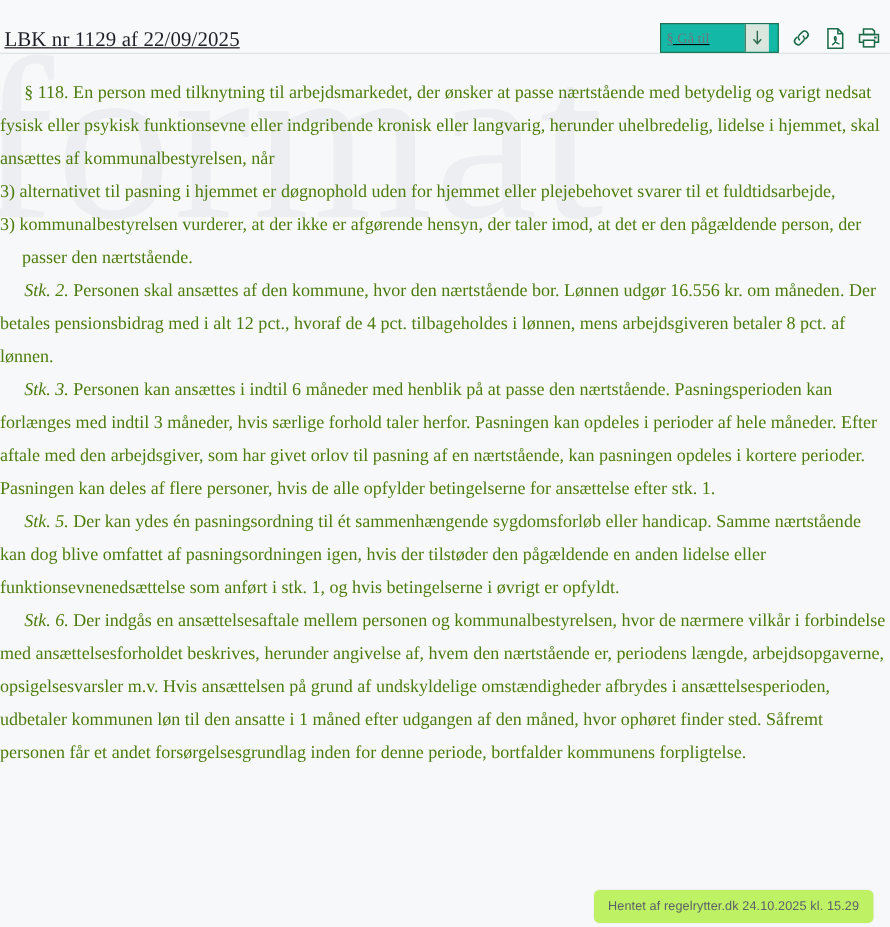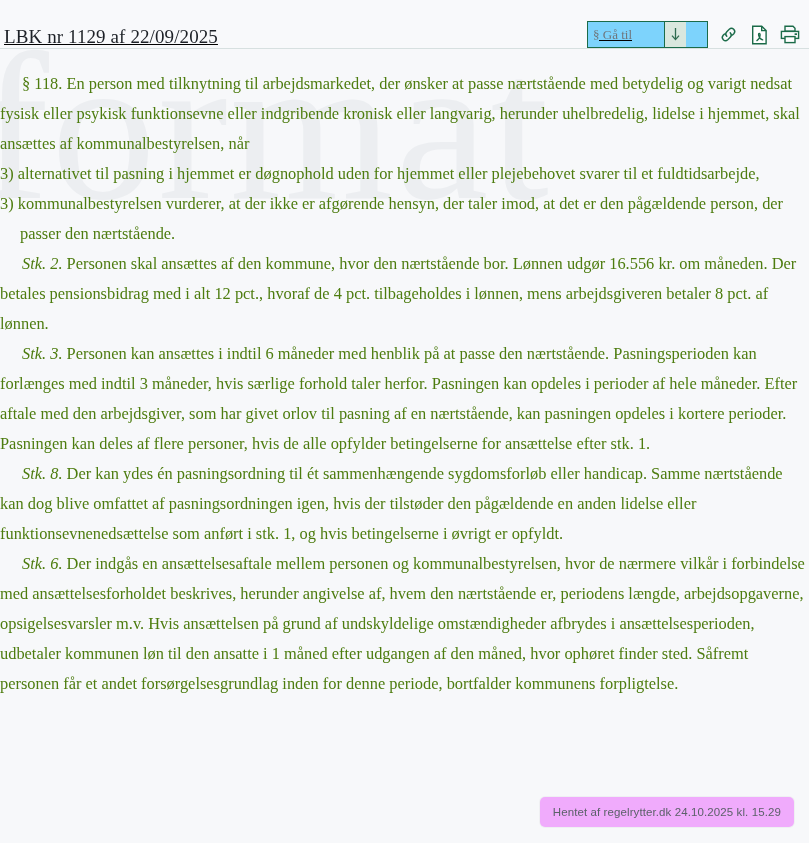--- a/index.html
+++ b/index.html
@@ -64,22 +64,22 @@
     margin-left: auto;
     display: flex;
     align-items: center;
     gap: 9px;
   }
   .goto-wrap {
     display: flex;
     align-items: stretch;
     height: 27px;
     border: 1px solid #1b6b49;
-    background: #7dd3fc;
-    width: 121px;
+    background: #14b8a6;
+    width: 108px;
   }
   .goto-input {
     border: 0;
     outline: none;
     background: transparent;
     width: 76px;
     padding: 0 4px 0 5px;
     font-family: "Liberation Serif", serif;
     font-size: 13px;
     color: #4a5055;
@@ -125,23 +125,23 @@
   .para.hang {
     padding-left: 20px;
     text-indent: -20px;
   }
   .stk-label { font-style: italic; text-align: right; }
 
   
   .footer-badge {
     position: absolute;
     right: 15px;
-    bottom: 16px;
+    bottom: 4px;
     z-index: 4;
-    background: #f0abfc;
+    background: #bef264;
     border-radius: 5px;
     padding: 9px 13px;
     font-family: "Liberation Sans", sans-serif;
     font-size: 11.5px;
     color: #5b6169;
     letter-spacing: 0.1px;
     white-space: nowrap;
     box-shadow: 0 0 0 1px rgba(0,0,0,0.03);
   }
 </style>
@@ -199,18 +199,18 @@
 <div class="content">
   <p class="para indent">§ 118. En person med tilknytning til arbejdsmarkedet, der ønsker at passe nærtstående med betydelig og varigt nedsat fysisk eller psykisk funktionsevne eller indgribende kronisk eller langvarig, herunder uhelbredelig, lidelse i hjemmet, skal ansættes af kommunalbestyrelsen, når</p>
   <p class="para">3) alternativet til pasning i hjemmet er døgnophold uden for hjemmet eller plejebehovet svarer til et fuldtidsarbejde,</p>
   <p class="para hang">3) kommunalbestyrelsen vurderer, at der ikke er afgørende hensyn, der taler imod, at det er den pågældende person, der passer den nærtstående.</p>
 
   <p class="para indent"><span class="stk-label">Stk. 2.</span><span> Personen skal ansættes af den kommune, hvor den nærtstående bor. Lønnen udgør 16.556 kr. om måneden. Der betales pensionsbidrag med i alt 12 pct., hvoraf de 4 pct. tilbageholdes i lønnen, mens arbejdsgiveren betaler 8 pct. af lønnen.</span></p>
 
   <p class="para indent"><span class="stk-label">Stk. 3.</span><span> Personen kan ansættes i indtil 6 måneder med henblik på at passe den nærtstående. Pasningsperioden kan forlænges med indtil 3 måneder, hvis særlige forhold taler herfor. Pasningen kan opdeles i perioder af hele måneder. Efter aftale med den arbejdsgiver, som har givet orlov til pasning af en nærtstående, kan pasningen opdeles i kortere perioder. Pasningen kan deles af flere personer, hvis de alle opfylder betingelserne for ansættelse efter stk. 1.</span></p>
 
 
-  <p class="para indent"><span class="stk-label">Stk. 8.</span><span> Der kan ydes én pasningsordning til ét sammenhængende sygdomsforløb eller handicap. Samme nærtstående kan dog blive omfattet af pasningsordningen igen, hvis der tilstøder den pågældende en anden lidelse eller funktionsevnenedsættelse som anført i stk. 1, og hvis betingelserne i øvrigt er opfyldt.</span></p>
+  <p class="para indent"><span class="stk-label">Stk. 5.</span><span> Der kan ydes én pasningsordning til ét sammenhængende sygdomsforløb eller handicap. Samme nærtstående kan dog blive omfattet af pasningsordningen igen, hvis der tilstøder den pågældende en anden lidelse eller funktionsevnenedsættelse som anført i stk. 1, og hvis betingelserne i øvrigt er opfyldt.</span></p>
 
   <p class="para indent"><span class="stk-label">Stk. 6.</span><span> Der indgås en ansættelsesaftale mellem personen og kommunalbestyrelsen, hvor de nærmere vilkår i forbindelse med ansættelsesforholdet beskrives, herunder angivelse af, hvem den nærtstående er, periodens længde, arbejdsopgaverne, opsigelsesvarsler m.v. Hvis ansættelsen på grund af undskyldelige omstændigheder afbrydes i ansættelsesperioden, udbetaler kommunen løn til den ansatte i 1 måned efter udgangen af den måned, hvor ophøret finder sted. Såfremt personen får et andet forsørgelsesgrundlag inden for denne periode, bortfalder kommunens forpligtelse.</span></p>
 </div>
 
 <div class="footer-badge">Hentet af regelrytter.dk 24.10.2025 kl. 15.29</div>
 
 </body></html>

